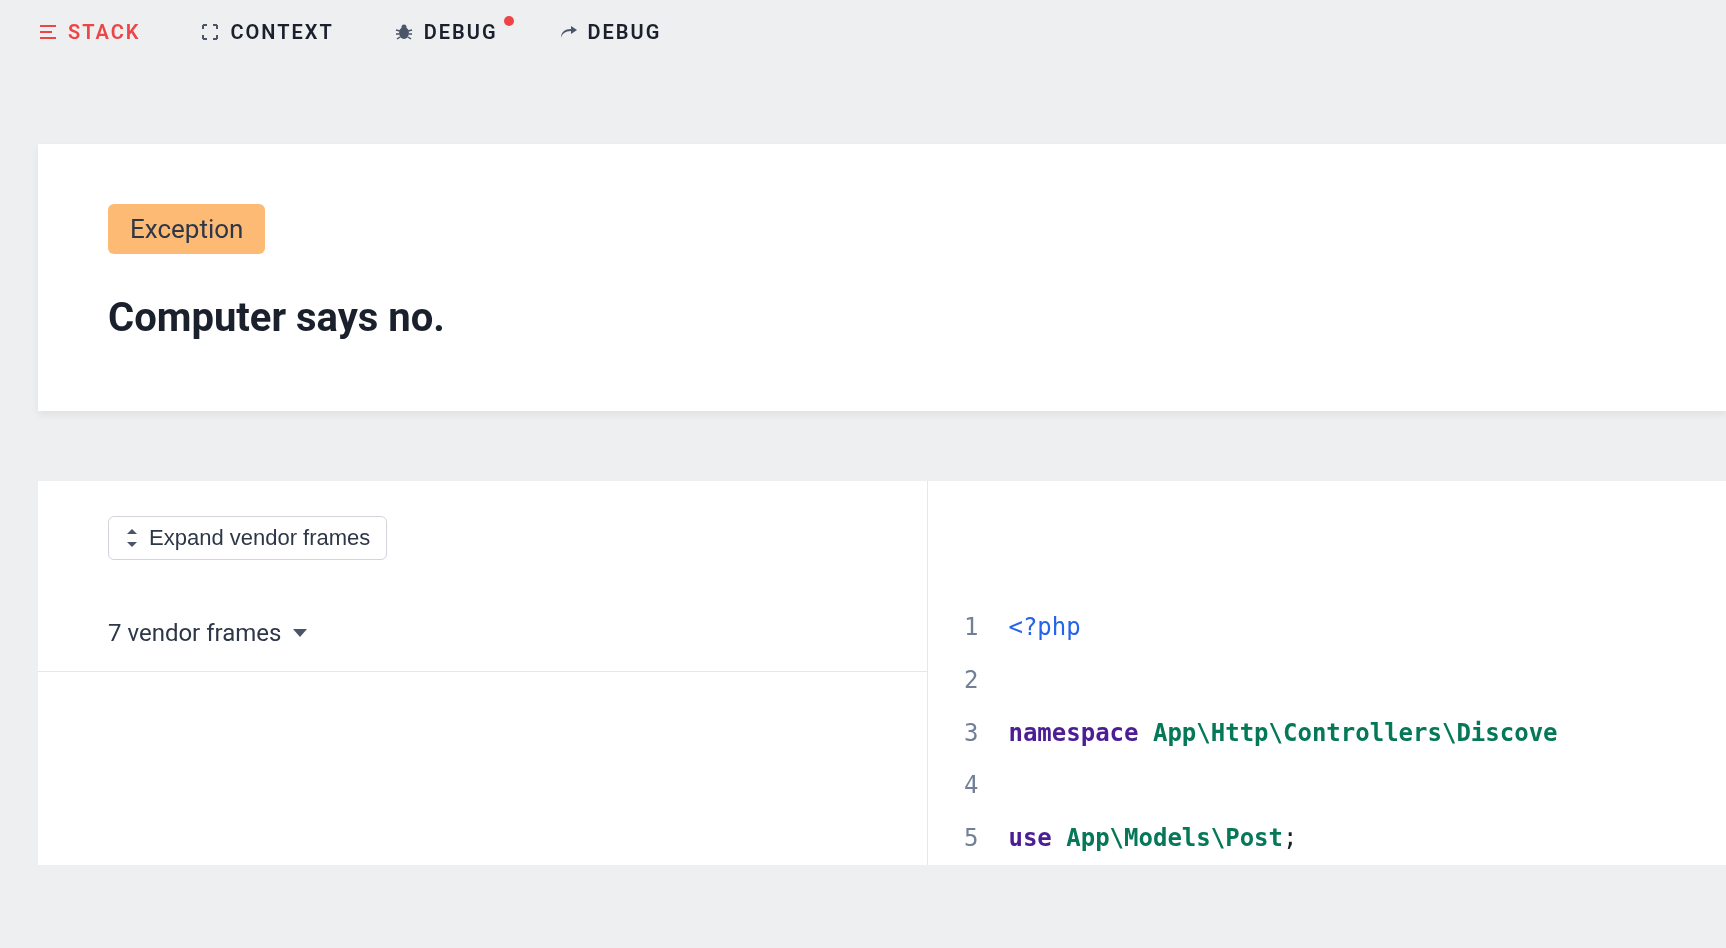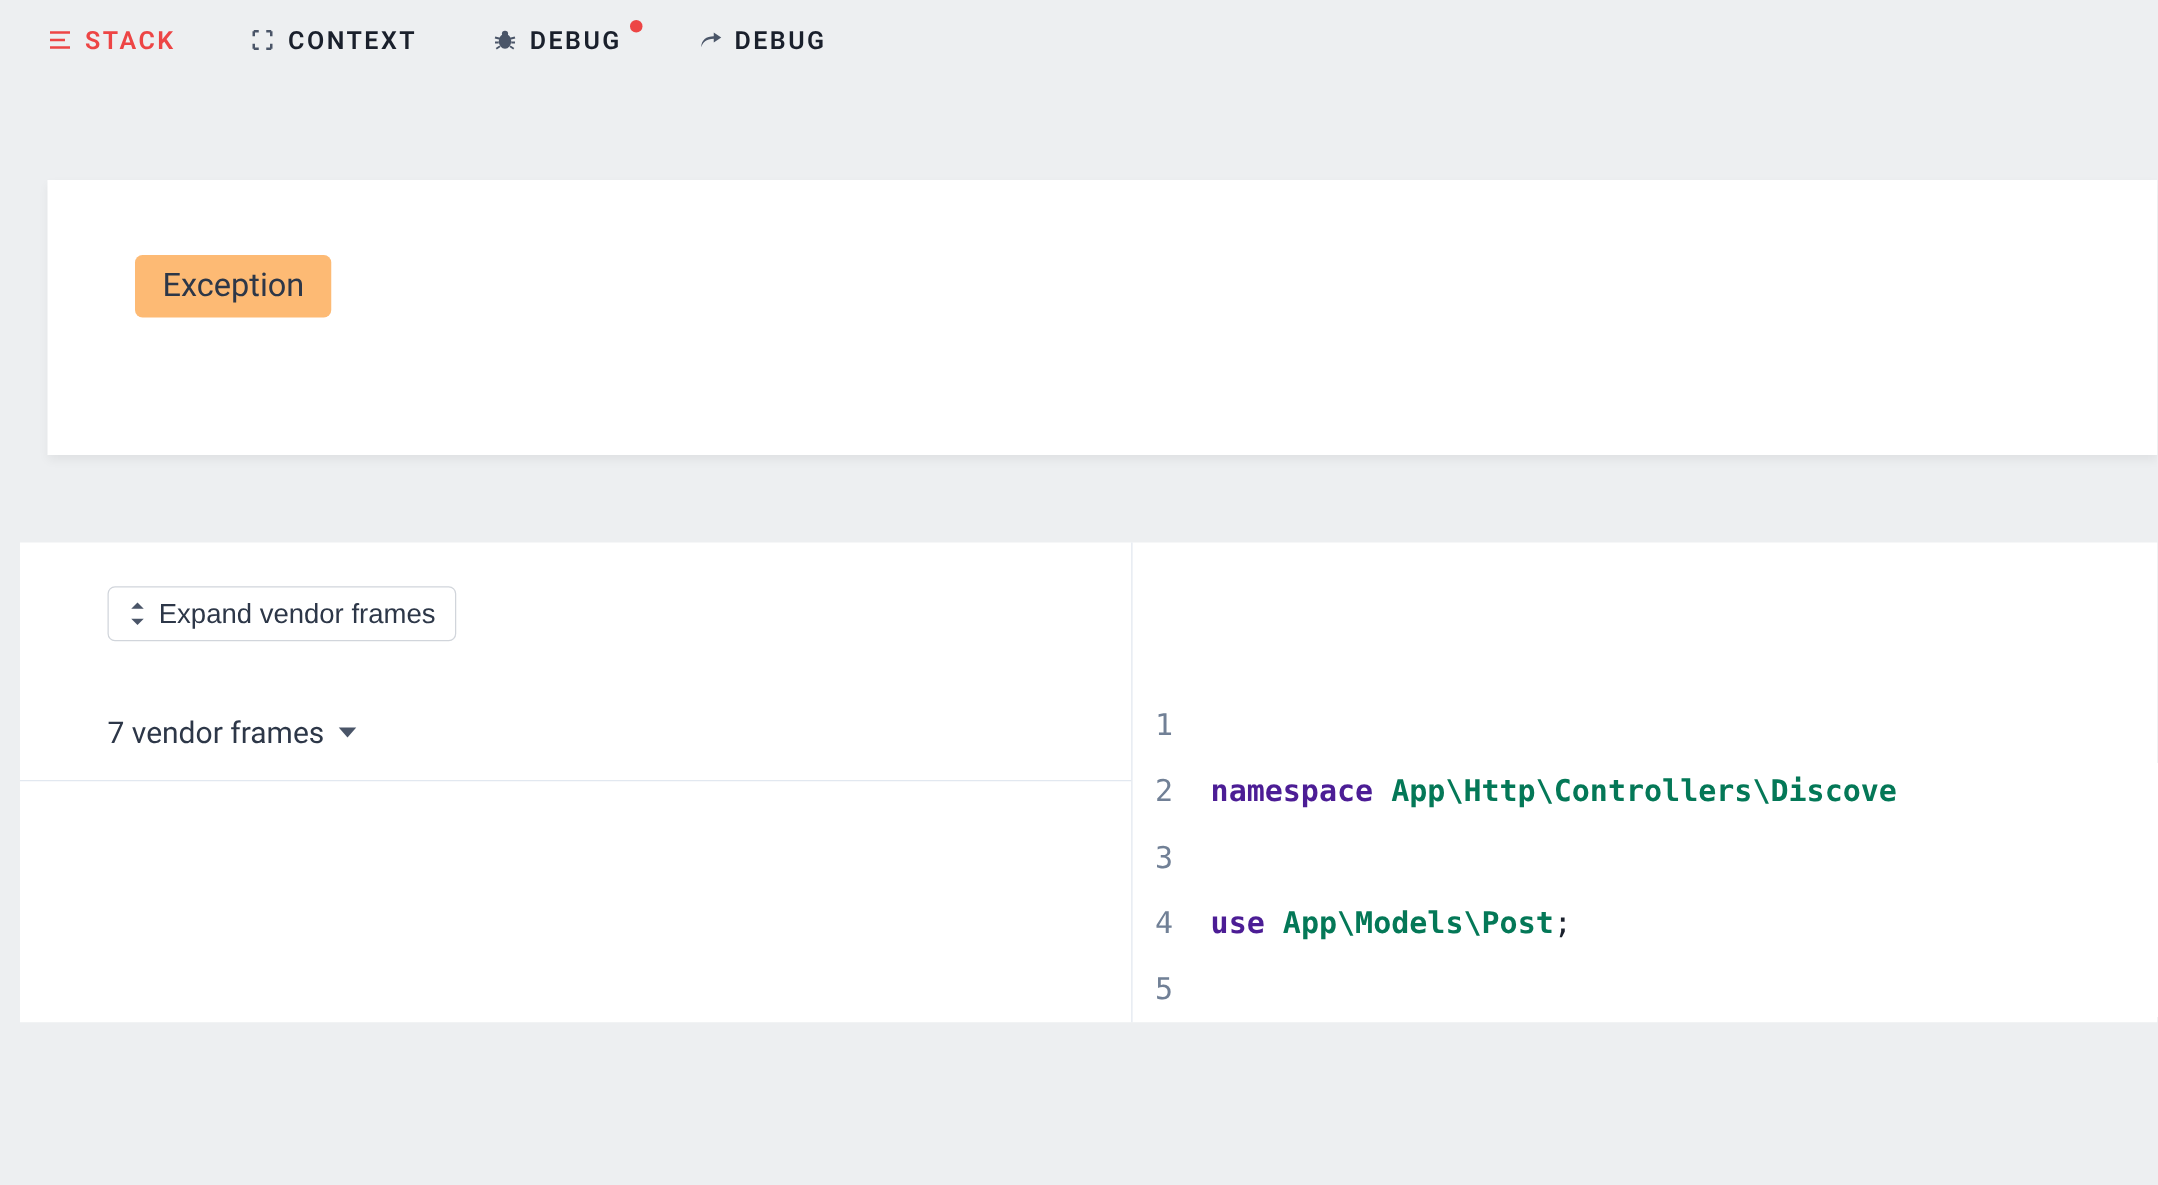--- a/index.html
+++ b/index.html
@@ -74,22 +74,23 @@
     }
     
     .exception-message {
       font-size: 40px;
       font-weight: 700;
       color: #1a202c;
     }
     
     .split {
       display: flex;
-      margin: 70px 0 0 16px;
+      margin: 70px 0 0 38px;
       background: #fff;
+      gap: 18px;
     }
     
     .frames-panel {
       width: 890px;
       border-right: 1px solid #e2e8f0;
     }
     
     .expand-button {
       display: inline-flex;
       align-items: center;
@@ -247,20 +248,21 @@
       <svg viewBox="0 0 20 20" width="20" height="20" fill="#4a5568">
         <path d="M13 4 L19 8 L13 12 L13 9 C7 9 4 12 3 16 C3 10 7 7 13 7 Z"></path>
       </svg>
     </span>
     <span>DEBUG</span>
   </div>
 </nav>
 
 <div class="card">
   <div class="exception-badge">Exception</div>
+  <h1 class="exception-message">Computer says no.</h1>
 </div>
 
 <div class="split">
   <div class="frames-panel">
     <button class="expand-button">
       <span class="chev-updown"></span>
       <span>Expand vendor frames</span>
     </button>
     
     
@@ -271,15 +273,15 @@
   </div>
 
   <div class="code-panel">
     <div class="gutter">
         <div>1</div>
         <div>2</div>
         <div>3</div>
         <div>4</div>
         <div>5</div>
       </div>
-    <div class="code-lines"><div>&nbsp;</div><div><span class="tok-keyword">namespace</span><span> </span><span class="tok-namespace">App\Http\Controllers\Discove</span></div><div>&nbsp;</div><div><span class="tok-keyword">use</span><span> </span><span class="tok-namespace">App\Models\Post</span><span class="tok-punct">;</span></div></div>
+    <div class="code-lines"><div><span class="tok-tag">&lt;?php</span></div><div>&nbsp;</div><div><span class="tok-keyword">namespace</span><span> </span><span class="tok-namespace">App\Http\Controllers\Discove</span></div><div>&nbsp;</div><div><span class="tok-keyword">use</span><span> </span><span class="tok-namespace">App\Models\Post</span><span class="tok-punct">;</span></div></div>
   </div>
 </div>
 
 </body></html>

